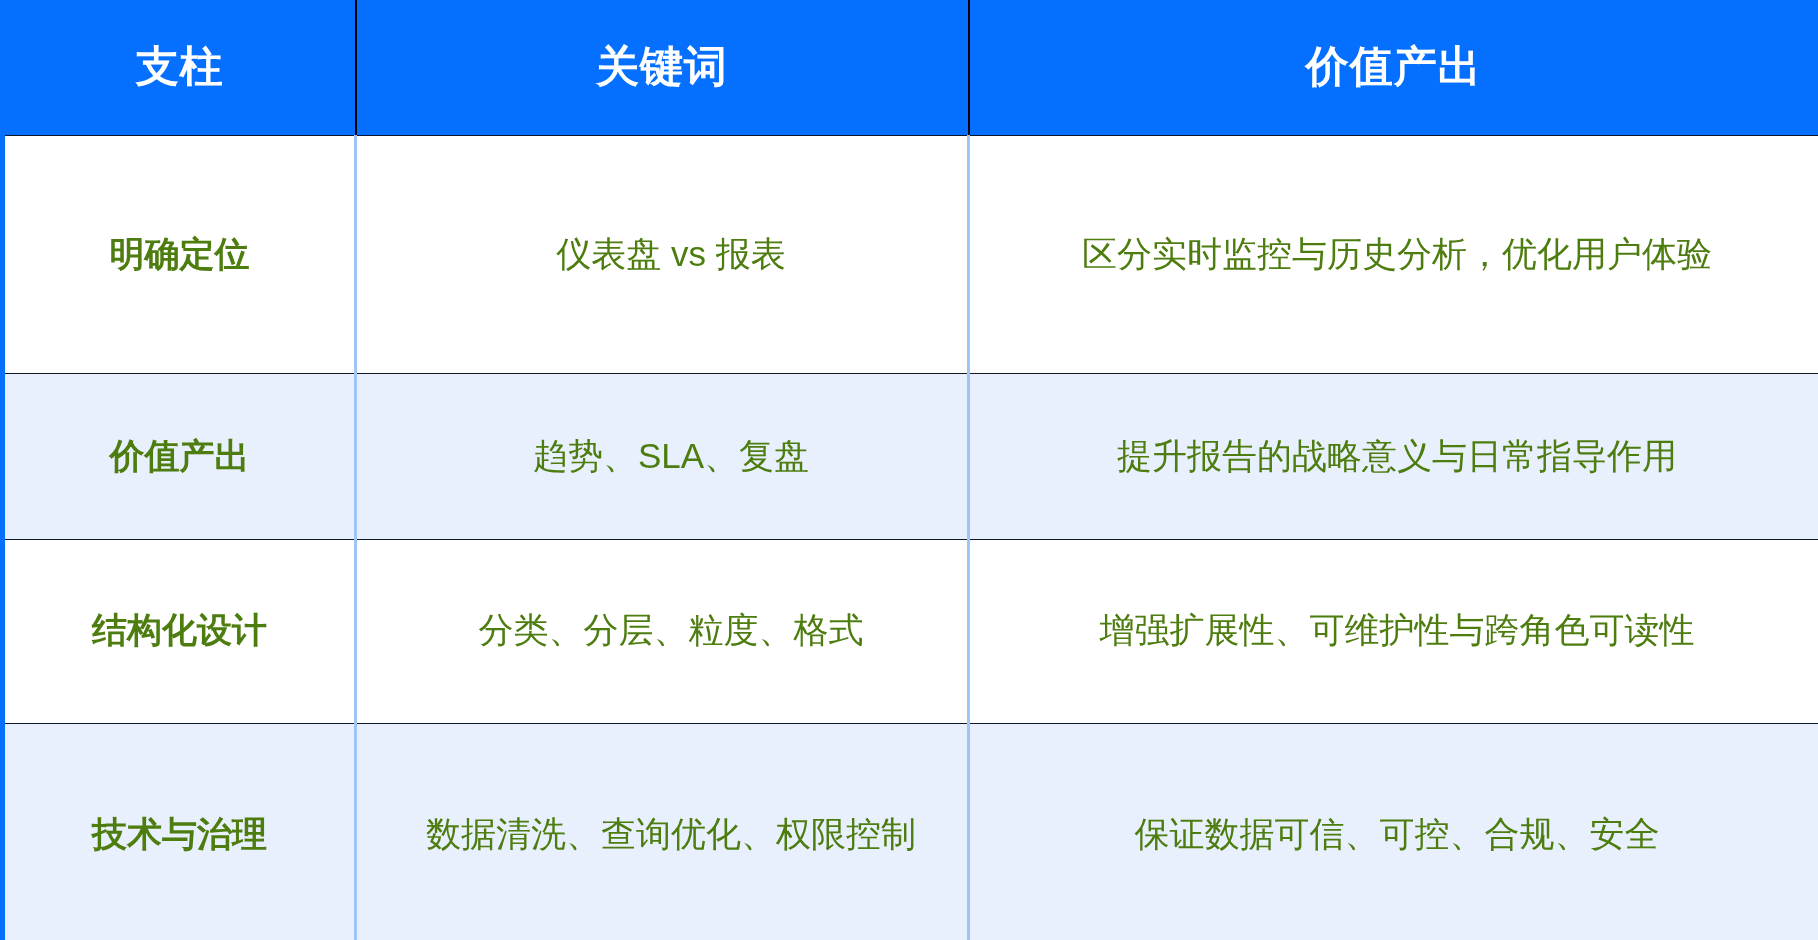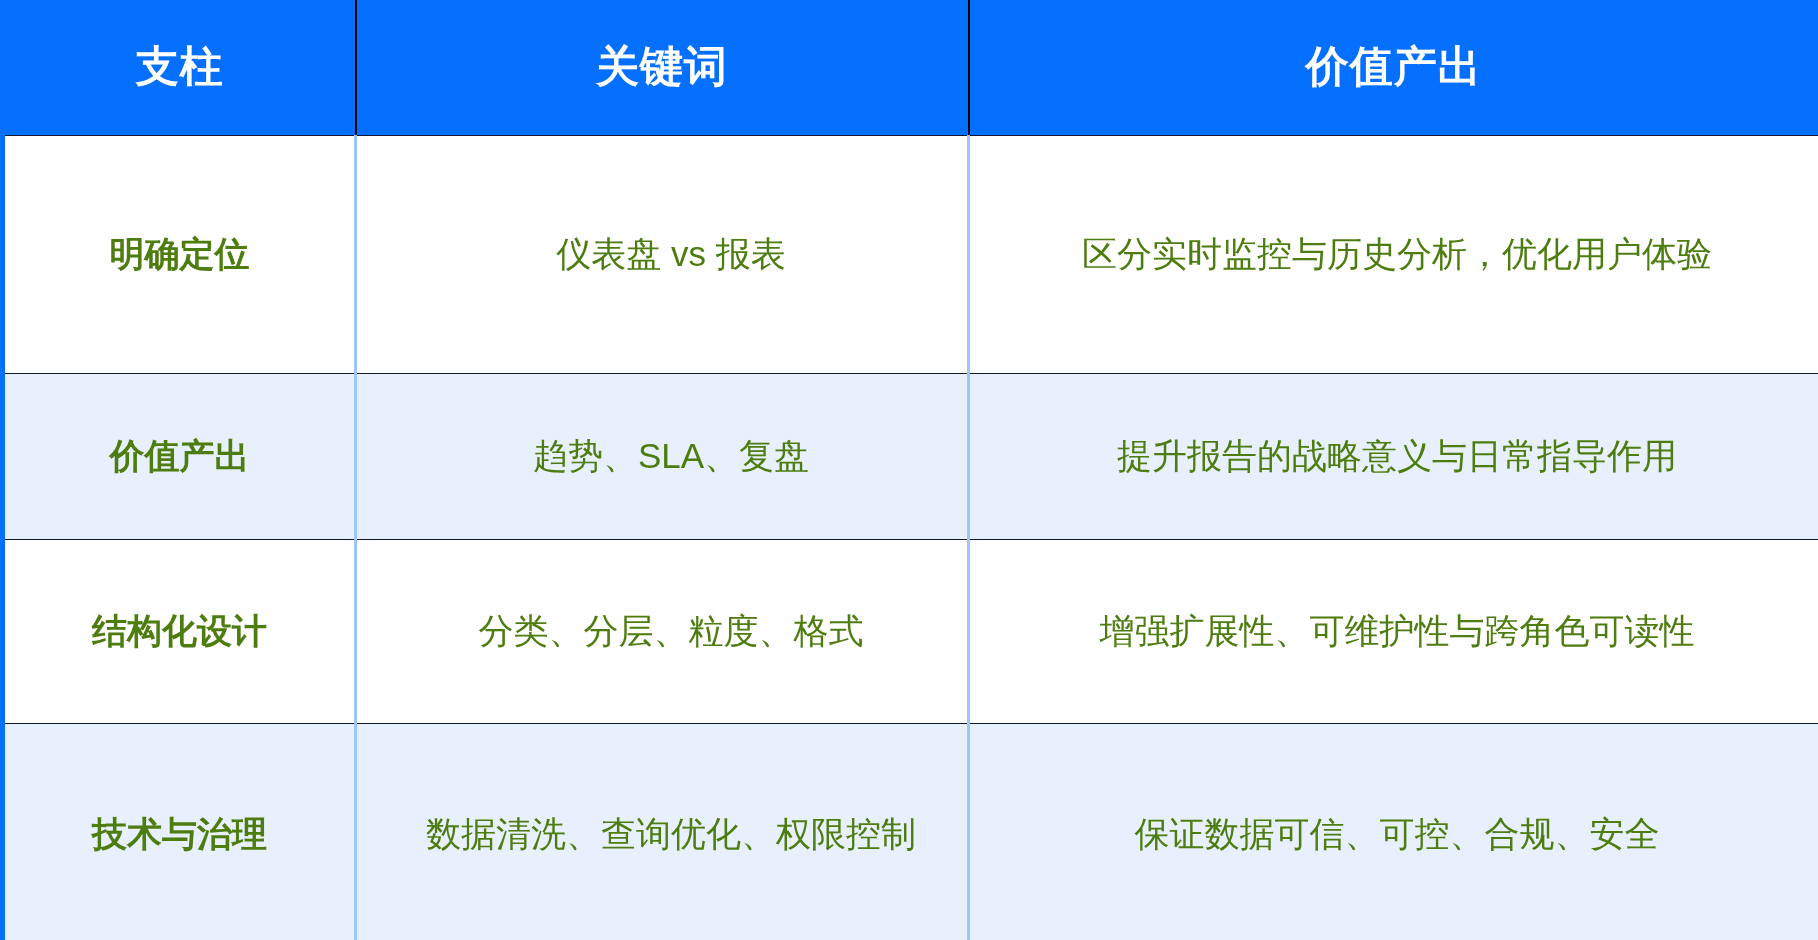--- a/index.html
+++ b/index.html
@@ -94,21 +94,21 @@
   }
 
   tbody td.col-value {
     padding-left: 40px;
     padding-right: 34px;
   }
 
   
   tbody tr.r1 td { height: 185px; }
   tbody tr.r2 td { height: 113px; }
-  tbody tr.r3 td { height: 131px; }
+  tbody tr.r3 td { height: 131px; font-family: Liberation Serif, serif; }
   tbody tr.r4 td { height: 170px; }
 </style>
 </head>
 <body>
 
 <div class="table-wrap">
   <table class="pillar-table">
     <colgroup>
       <col class="c1">
       <col class="c2">

